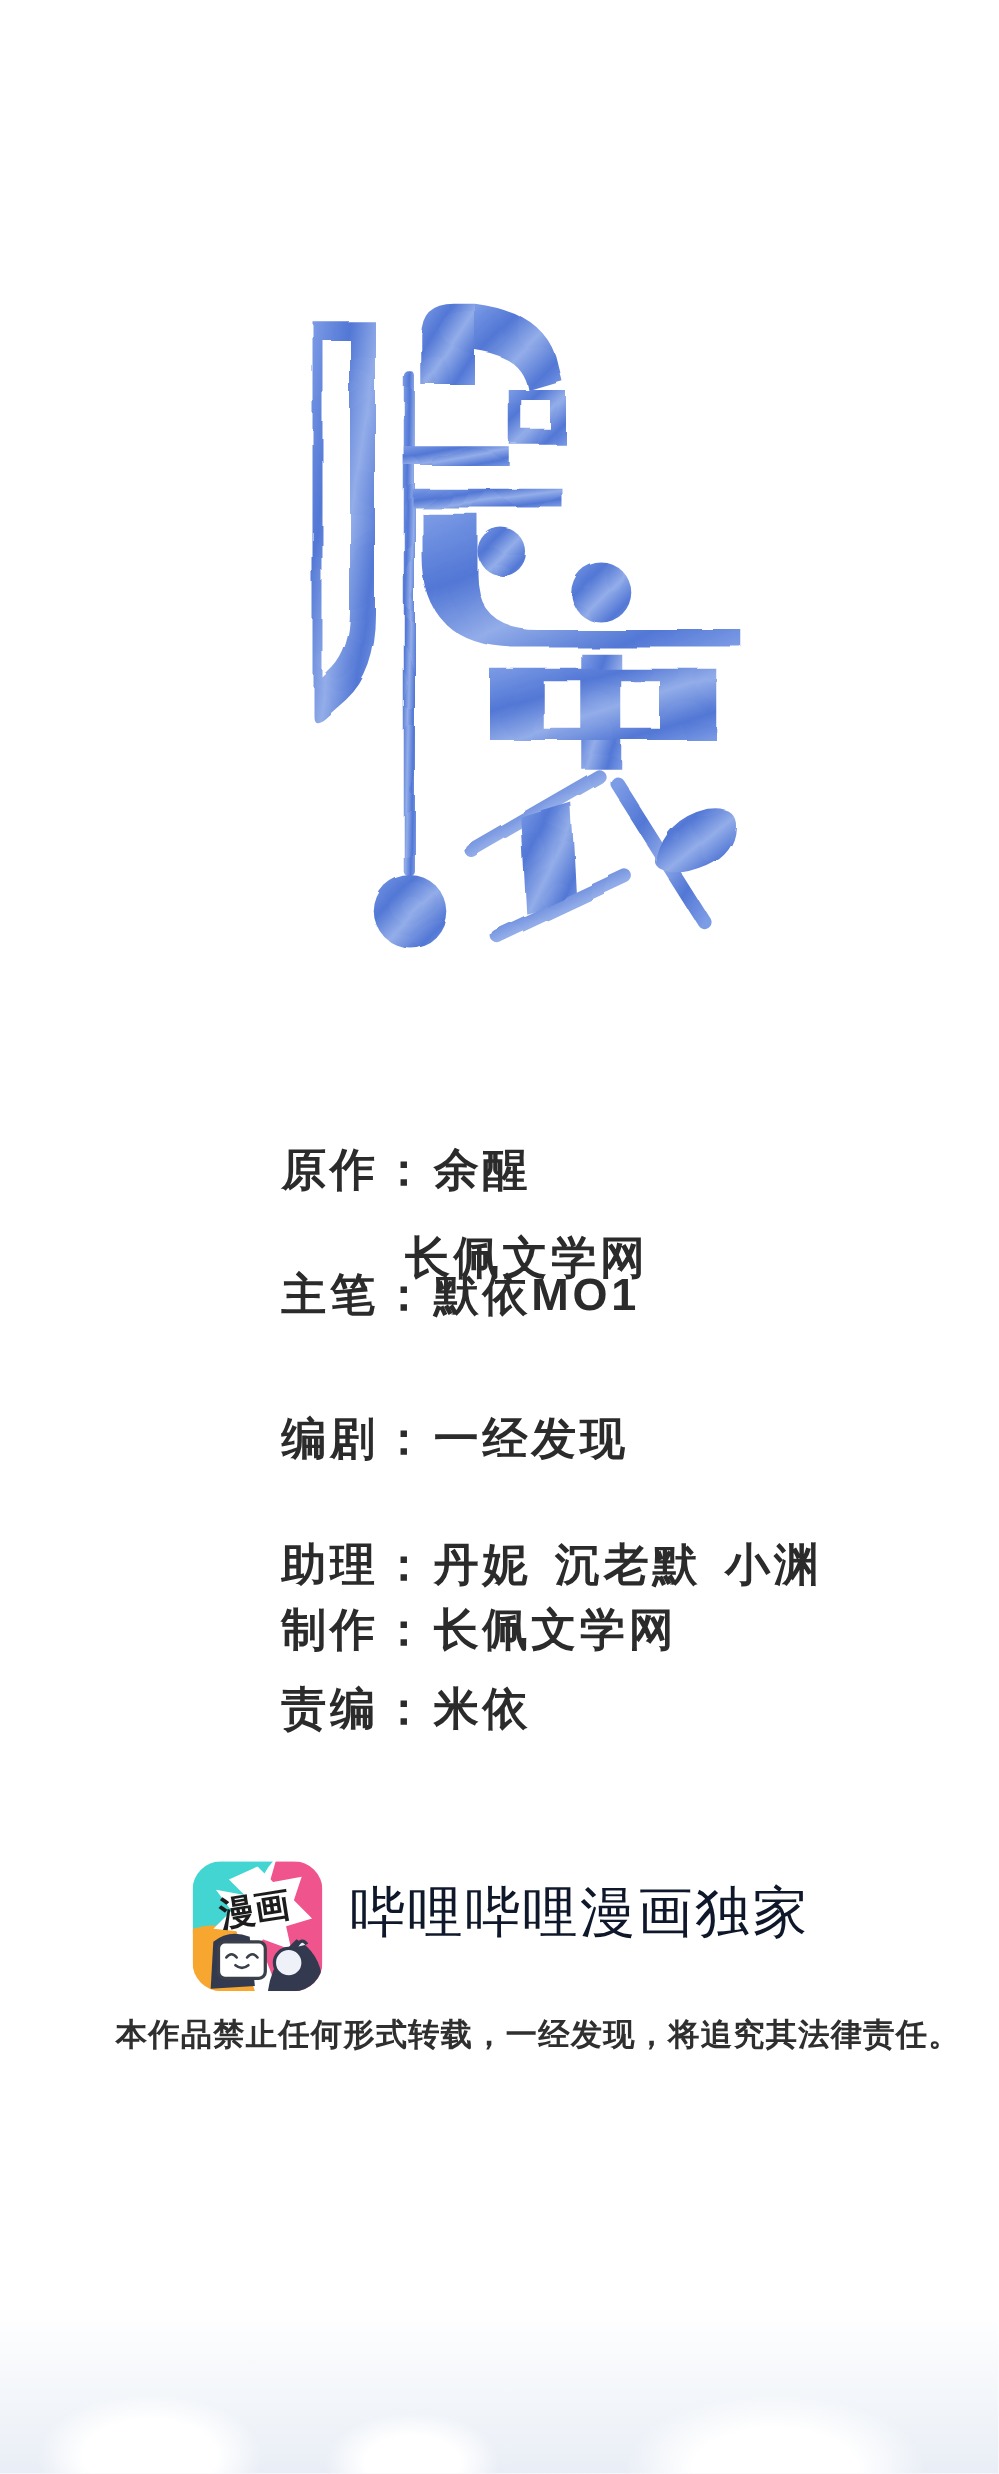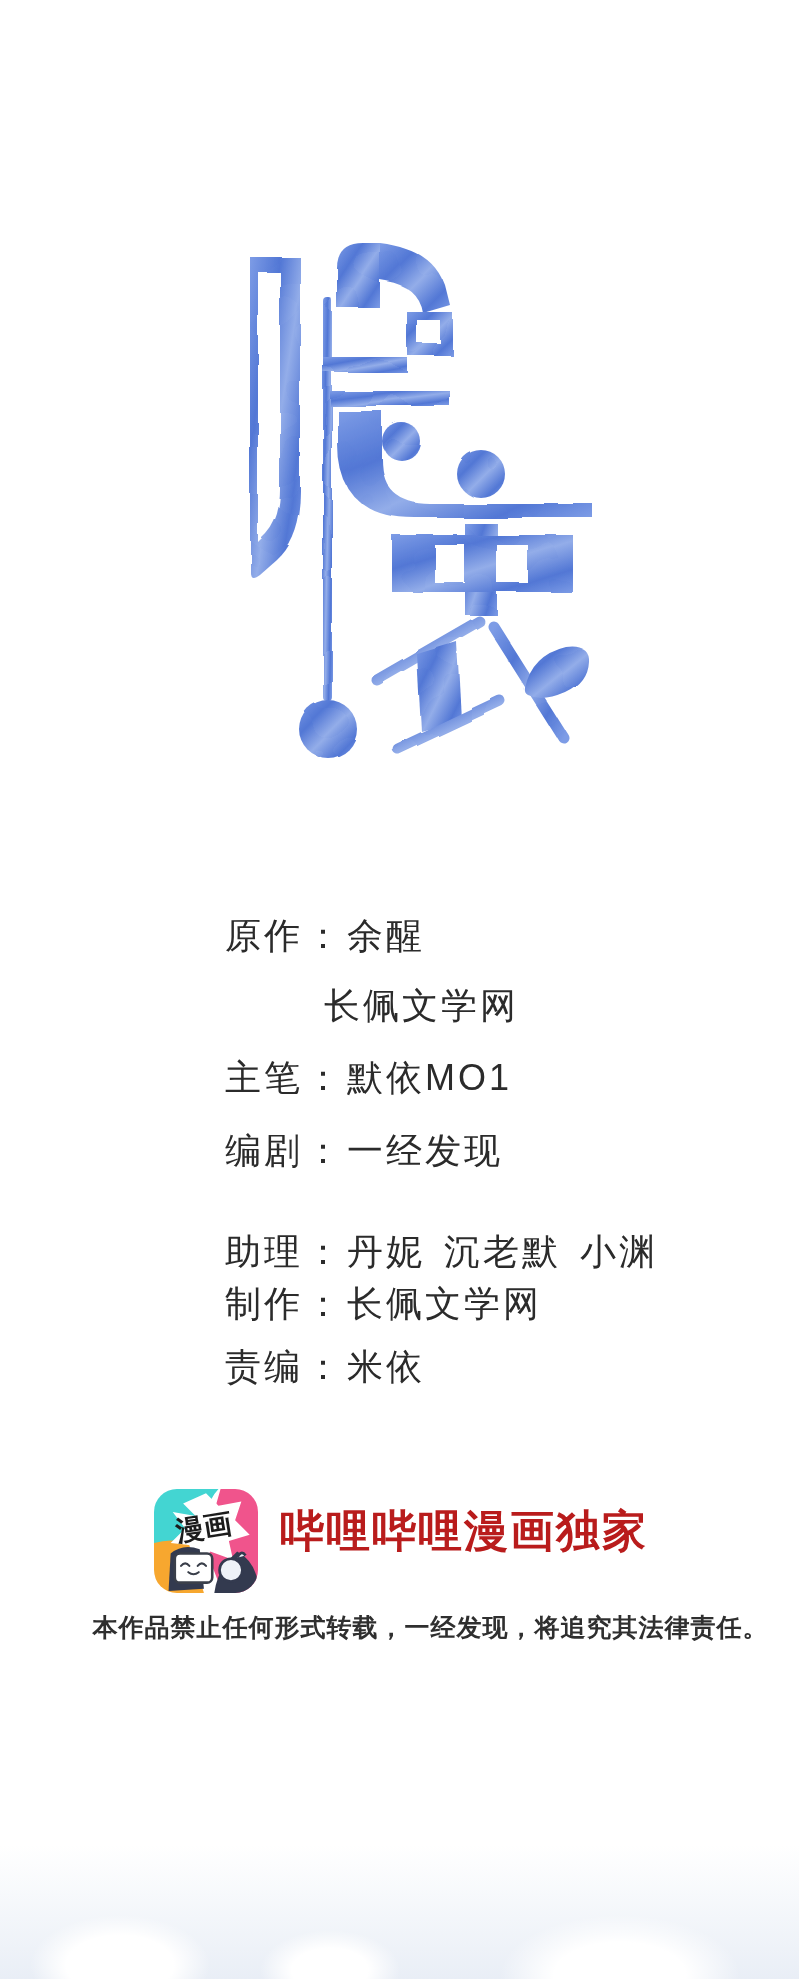--- a/index.html
+++ b/index.html
@@ -12,31 +12,31 @@
   .page{position:absolute;inset:0;background:#ffffff;}
 
   
   .logo-wrap{position:absolute;left:180px;top:193px;width:440px;height:600px;}
   .logo-wrap svg{width:100%;height:100%;display:block;}
 
   
   .credit-line{
     position:absolute;left:225px;
     font-size:36px;letter-spacing:3px;color:#2b2b2b;
-    font-weight:400;white-space:nowrap;line-height:1.1;
+    font-weight:700;white-space:nowrap;line-height:1.1;
   }
   .credit-line.indent{left:324px;}
   .c-colon{margin:0 3px 0 2px;}
   .c-value{word-spacing:6px;}
 
   
   .app-icon{position:absolute;left:154px;top:1489px;width:104px;height:104px;}
   .pub-name{
     position:absolute;left:280px;top:1507px;
-    font-size:44px;font-weight:700;color:#b91c1c;letter-spacing:2px;
+    font-size:44px;font-weight:400;color:#0f172a;letter-spacing:2px;
     white-space:nowrap;line-height:1.1;
   }
 
   
   .disclaimer{
     position:absolute;left:0;top:1611px;width:799px;
     text-align:center;font-size:25px;font-weight:600;color:#2f2f2f;
     letter-spacing:1px;white-space:nowrap;padding-left:31px;
   }
 
@@ -109,21 +109,21 @@
     </svg>
   </div>
 
   <div>
     <div class="credit-line" style="top:916px">
       <span class="c-label">原作</span><span class="c-colon">：</span><span class="c-value">余醒</span>
     </div>
     <div class="credit-line indent" style="top:986px">
       <span class="c-value">长佩文学网</span>
     </div>
-    <div class="credit-line" style="top:1058px">
+    <div class="credit-line" style="top:1016px">
       <span class="c-label">主笔</span><span class="c-colon">：</span><span class="c-value">默依MO1</span>
     </div>
     <div class="credit-line" style="top:1131px">
       <span class="c-label">编剧</span><span class="c-colon">：</span><span class="c-value">一经发现</span>
     </div>
     <div class="credit-line" style="top:1232px">
       <span class="c-label">助理</span><span class="c-colon">：</span><span class="c-value">丹妮 沉老默 小渊</span>
     </div>
     <div class="credit-line" style="top:1284px">
       <span class="c-label">制作</span><span class="c-colon">：</span><span class="c-value">长佩文学网</span>

